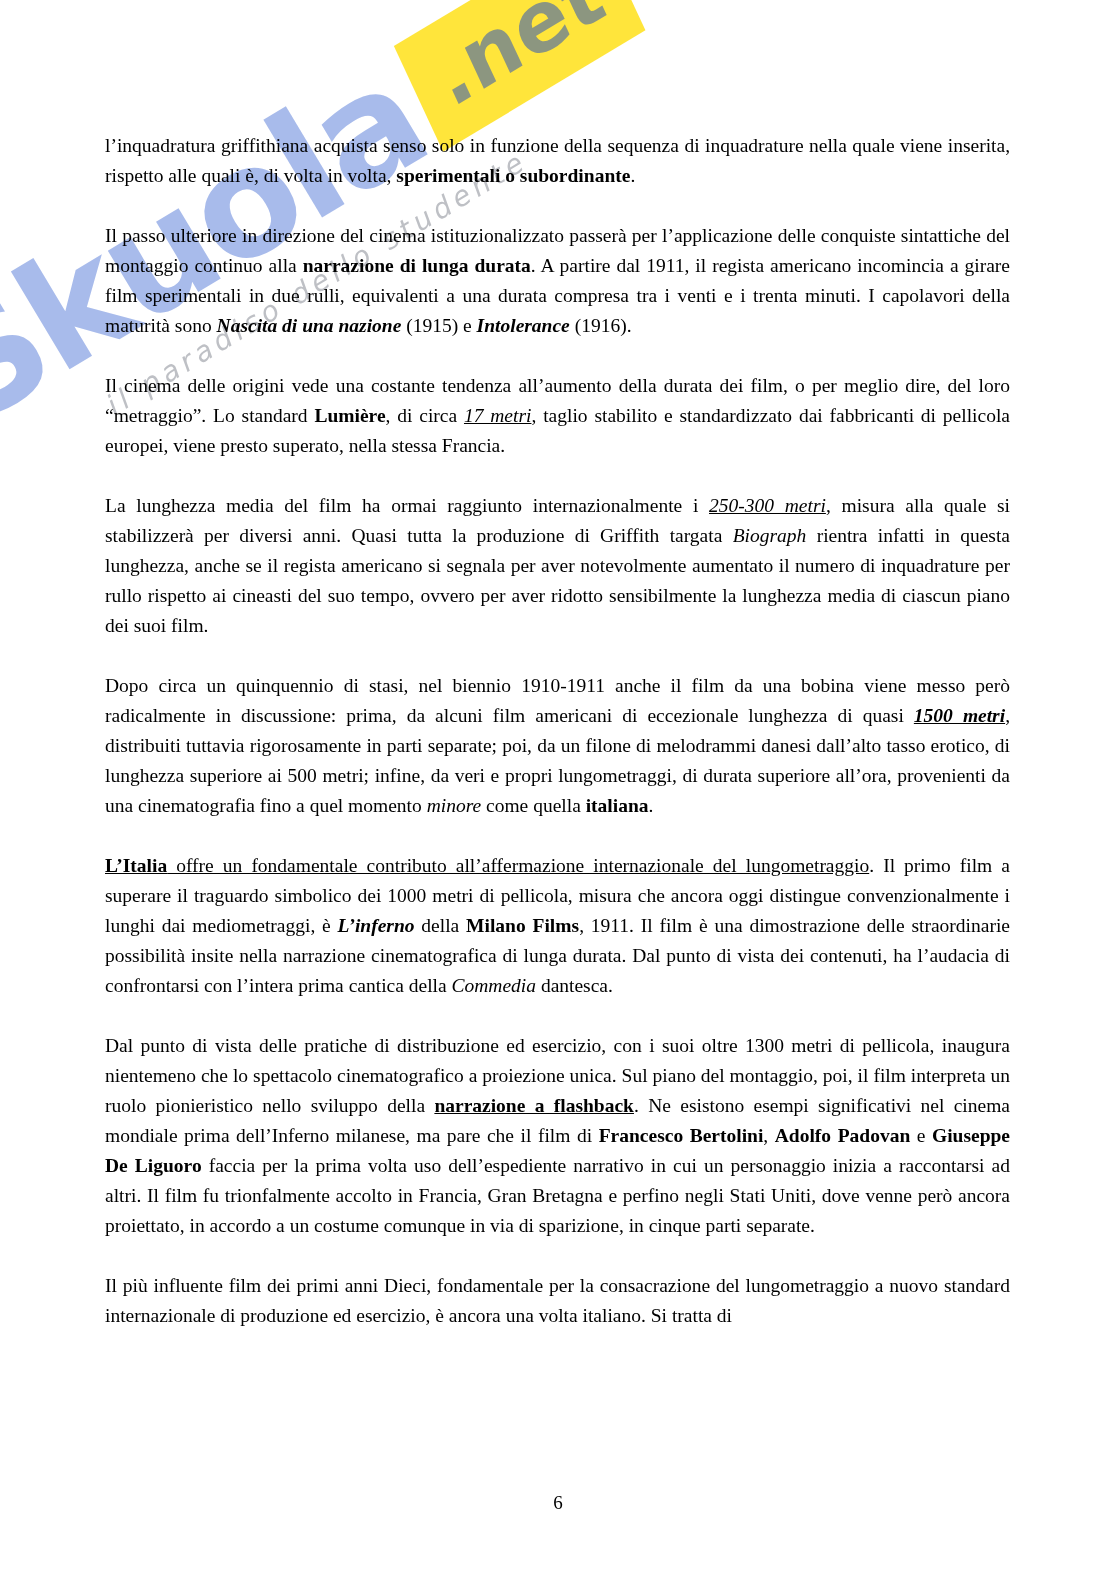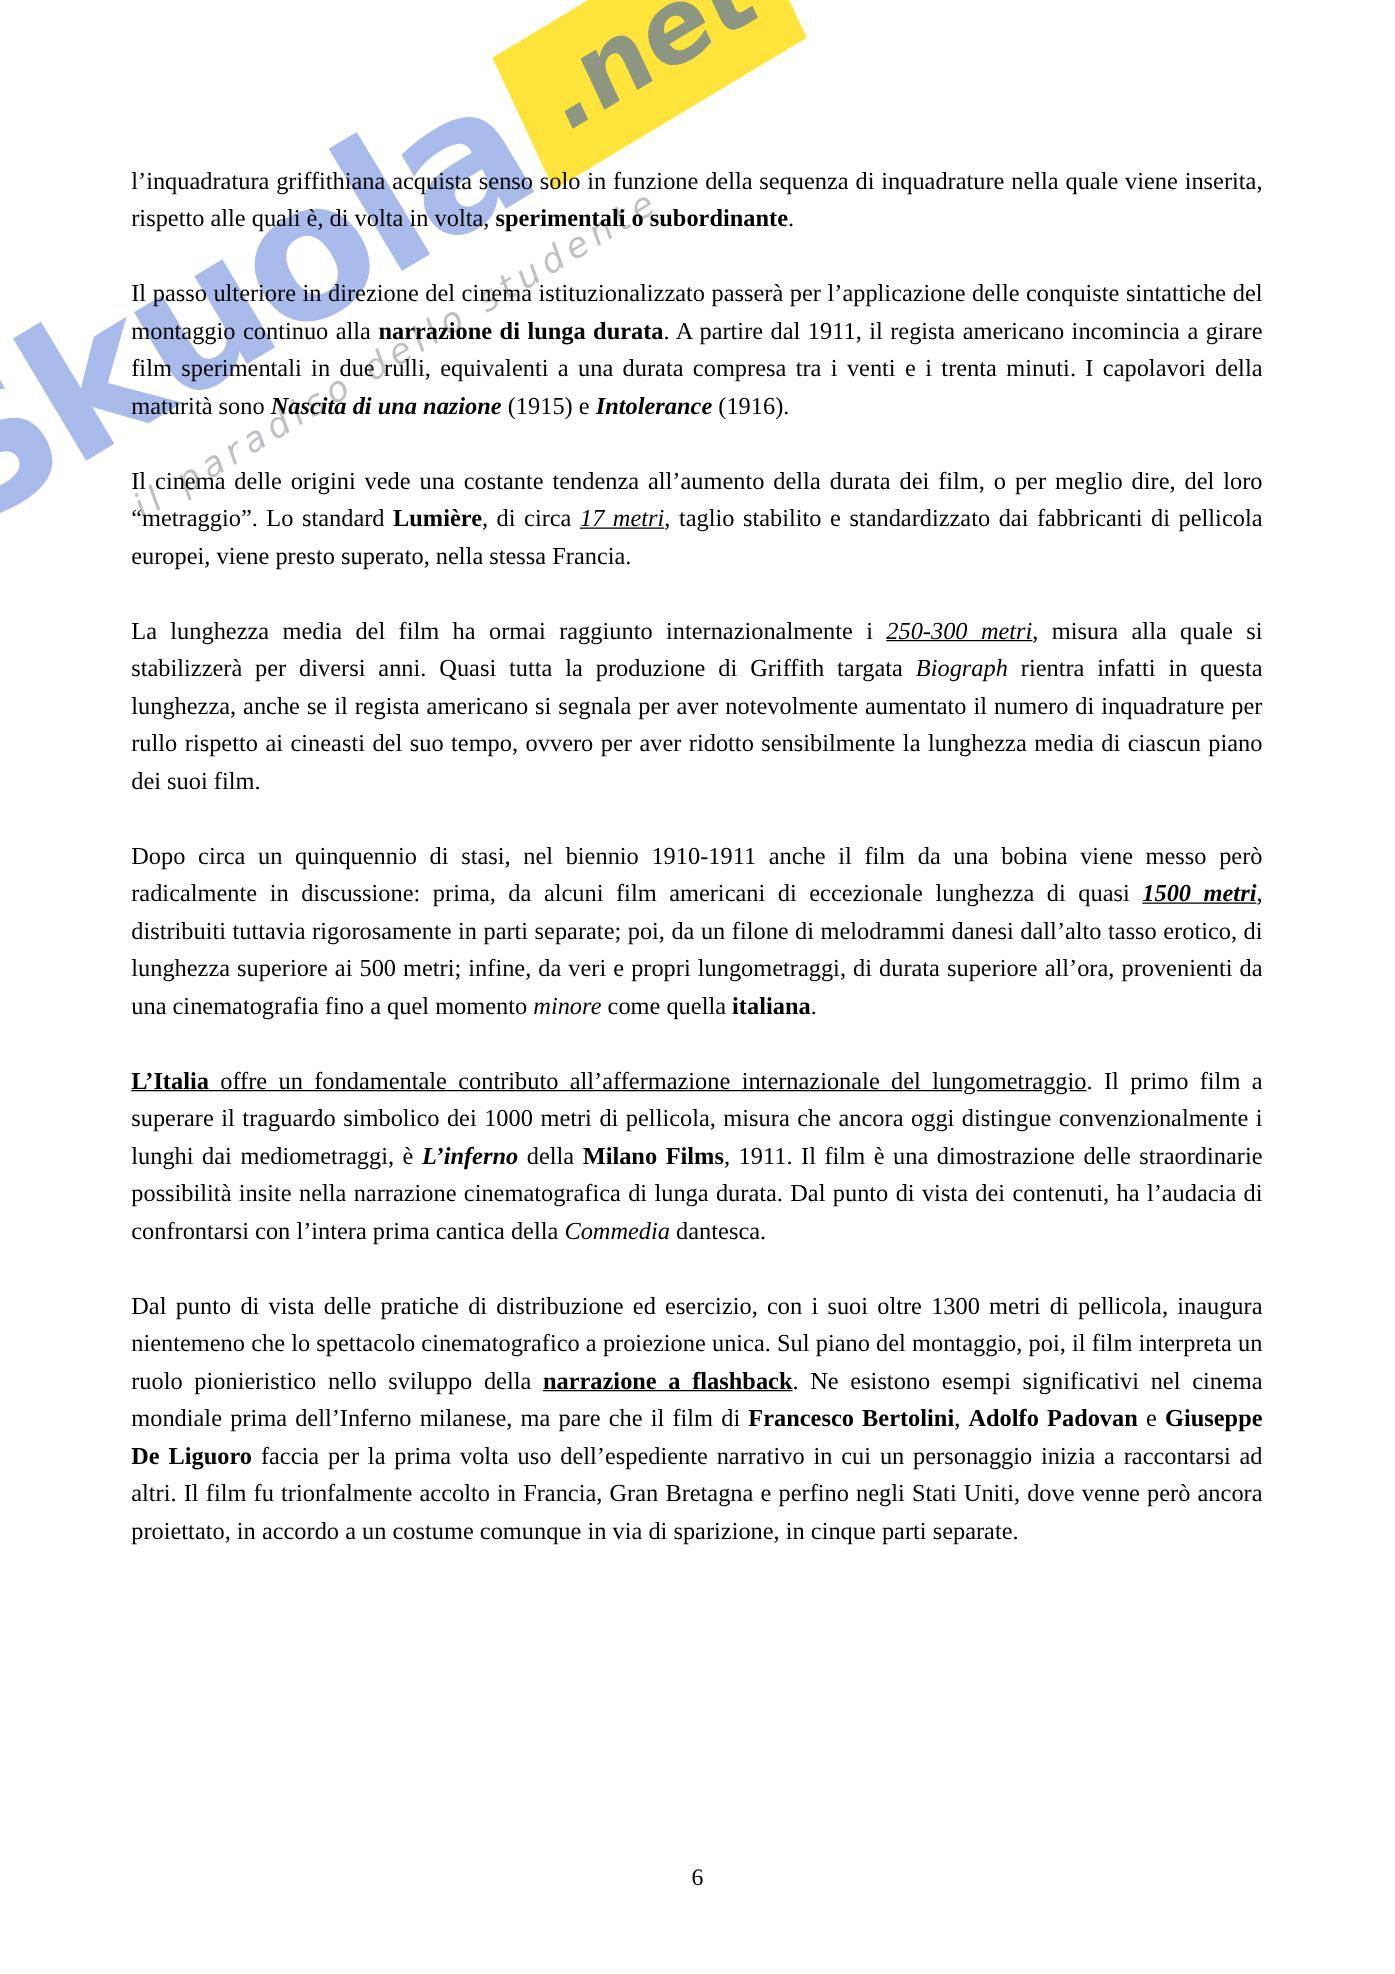--- a/index.html
+++ b/index.html
@@ -104,17 +104,18 @@
   </div>
 
   <main class="content">
     <p><span style="">l’inquadratura griffithiana acquista senso solo in funzione della sequenza di inquadrature nella quale viene inserita</span><span>, rispetto alle quali è, di volta in volta, </span><span style="font-weight: bold;">sperimentali o subordinante</span><span>.</span></p>
     <p><span>Il passo ulteriore in direzione del cinema istituzionalizzato passerà per l’applicazione delle conquiste sintattiche del montaggio continuo alla </span><span style="font-weight: bold;">narrazione di lunga durata</span><span>. A partire dal 1911, il regista americano incomincia a girare film sperimentali in due rulli, equivalenti a una durata compresa tra i venti e i trenta minuti. I capolavori della maturità sono </span><span style="font-weight: bold; font-style: italic;">Nascita di una nazione</span><span> (1915) e </span><span style="font-weight: bold; font-style: italic;">Intolerance</span><span> (1916).</span></p>
     <p class="after-heading"><span>Il cinema delle origini vede una costante tendenza all’aumento della durata dei film, o per meglio dire, del loro “metraggio”. Lo standard </span><span style="font-weight: bold;">Lumière</span><span>, di circa </span><span style="font-style: italic; text-decoration: underline;">17 metri</span><span>, taglio stabilito e standardizzato dai fabbricanti di pellicola europei, viene presto superato, nella stessa Francia.</span></p>
     <p><span>La lunghezza media del film ha ormai raggiunto internazionalmente i </span><span style="font-style: italic; text-decoration: underline;">250-300 metri</span><span>, misura alla quale si stabilizzerà per diversi anni. Quasi tutta la produzione di Griffith targata </span><span style="font-style: italic;">Biograph</span><span> rientra infatti in questa lunghezza, anche se il regista americano si segnala per aver notevolmente aumentato il numero di inquadrature per rullo rispetto ai cineasti del suo tempo, ovvero per aver ridotto sensibilmente la lunghezza media di ciascun piano dei suoi film.</span></p>
     <p><span>Dopo circa un quinquennio di stasi, nel biennio 1910-1911 anche il film da una bobina viene messo però radicalmente in discussione: prima, da alcuni film americani di eccezionale lunghezza di quasi </span><span style="font-weight: bold; font-style: italic; text-decoration: underline;">1500 metri</span><span>, distribuiti tuttavia rigorosamente in parti separate; poi, da un filone di melodrammi danesi dall’alto tasso erotico, di lunghezza superiore ai 500 metri; infine, da veri e propri lungometraggi, di durata superiore all’ora, provenienti da una cinematografia fino a quel momento </span><span style="font-style: italic;">minore</span><span> come quella </span><span style="font-weight: bold;">italiana</span><span>.</span></p>
     <p><span style="font-weight: bold; text-decoration: underline;">L’Italia</span><span style="text-decoration: underline;"> offre un fondamentale contributo all’affermazione internazionale del lungometraggio</span><span>. Il primo film a superare il traguardo simbolico dei 1000 metri di pellicola, misura che ancora oggi distingue convenzionalmente i lunghi dai mediometraggi, è </span><span style="font-weight: bold; font-style: italic;">L’inferno</span><span> della </span><span style="font-weight: bold;">Milano Films</span><span>, 1911. Il film è una dimostrazione delle straordinarie possibilità insite nella narrazione cinematografica di lunga durata. Dal punto di vista dei contenuti, ha l’audacia di confrontarsi con l’intera prima cantica della </span><span style="font-style: italic;">Commedia</span><span> dantesca.</span></p>
     <p><span>Dal punto di vista delle pratiche di distribuzione ed esercizio, con i suoi oltre 1300 metri di pellicola, inaugura nientemeno che lo spettacolo cinematografico a proiezione unica. Sul piano del montaggio, poi, il film interpreta un ruolo pionieristico nello sviluppo della </span><span style="font-weight: bold; text-decoration: underline;">narrazione a flashback</span><span>. Ne esistono esempi significativi nel cinema mondiale prima dell’Inferno milanese, ma pare che il film di </span><span style="font-weight: bold;">Francesco Bertolini</span><span>, </span><span style="font-weight: bold;">Adolfo Padovan</span><span> e </span><span style="font-weight: bold;">Giuseppe De Liguoro</span><span> faccia per la prima volta uso dell’espediente narrativo in cui un personaggio inizia a raccontarsi ad altri. Il film fu trionfalmente accolto in Francia, Gran Bretagna e perfino negli Stati Uniti, dove venne però ancora proiettato, in accordo a un costume comunque in via di sparizione, in cinque parti separate.</span></p>
+    <p><span>Il più influente film dei primi anni Dieci, fondamentale per la consacrazione del lungometraggio a nuovo standard internazionale di produzione ed esercizio, è ancora una volta italiano. Si tratta di</span></p>
   </main>
 
   <div class="page-number">6</div>
 
 </div>
 
 </body></html>

